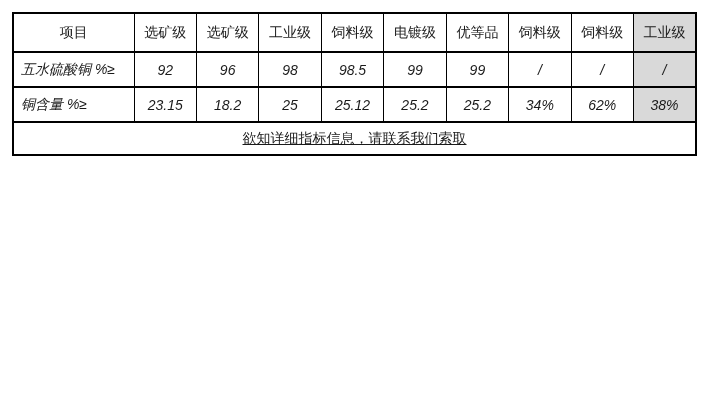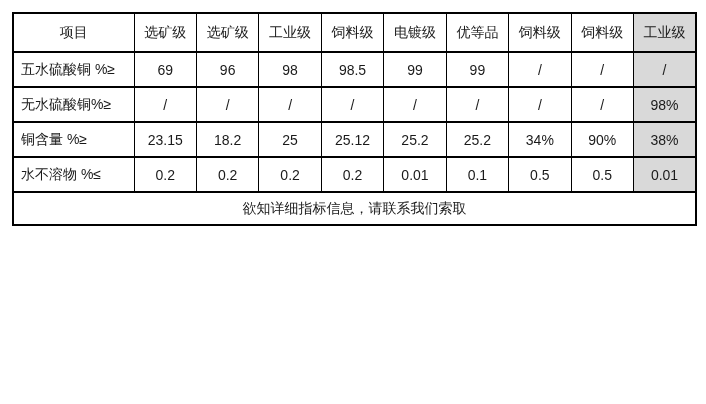--- a/index.html
+++ b/index.html
@@ -31,32 +31,33 @@
     border-top: 2px solid #000;
     border-bottom: 2px solid #000;
     text-align: center;
     vertical-align: middle;
     padding: 0 2px;
     overflow: hidden;
     white-space: nowrap;
     font-weight: normal;
   }
   .spec-table thead tr { height: 39px; }
-  .spec-table tbody tr { height: 35px; }
+  .spec-table tbody tr { height: 35px; font-style: italic; }
   .spec-table tfoot tr { height: 33px; }
   .spec-table tbody td.row-label {
     text-align: left;
     padding-left: 7px;
   }
   .spec-table thead th.hl,
   .spec-table tbody td.hl {
     background: #d9d9d9;
   }
   .spec-table tfoot td {
     text-align: center;
+    text-decoration: underline;
   }
 </style>
 </head>
 <body>
 
 <table class="spec-table">
   <colgroup>
     <col style="width:121px">
     <col>
       <col>
@@ -78,65 +79,41 @@
         <th>电镀级</th>
         <th>优等品</th>
         <th>饲料级</th>
         <th>饲料级</th>
         <th class="hl">工业级</th>
       </tr>
   </thead>
   <tbody>
       <tr>
         <td class="row-label">五水硫酸铜 %≥</td>
-        <td>69</td>
+        <td>92</td>
         <td>96</td>
         <td>98</td>
         <td>98.5</td>
         <td>99</td>
         <td>99</td>
         <td>/</td>
         <td>/</td>
         <td class="hl">/</td>
       </tr>
       <tr>
-        <td class="row-label">无水硫酸铜%≥</td>
-        <td>/</td>
-        <td>/</td>
-        <td>/</td>
-        <td>/</td>
-        <td>/</td>
-        <td>/</td>
-        <td>/</td>
-        <td>/</td>
-        <td class="hl">98%</td>
-      </tr>
-      <tr>
         <td class="row-label">铜含量 %≥</td>
         <td>23.15</td>
         <td>18.2</td>
         <td>25</td>
         <td>25.12</td>
         <td>25.2</td>
         <td>25.2</td>
         <td>34%</td>
-        <td>90%</td>
+        <td>62%</td>
         <td class="hl">38%</td>
-      </tr>
-      <tr>
-        <td class="row-label">水不溶物 %≤</td>
-        <td>0.2</td>
-        <td>0.2</td>
-        <td>0.2</td>
-        <td>0.2</td>
-        <td>0.01</td>
-        <td>0.1</td>
-        <td>0.5</td>
-        <td>0.5</td>
-        <td class="hl">0.01</td>
       </tr>
     </tbody>
   <tfoot>
     <tr>
       <td colspan="10">欲知详细指标信息，请联系我们索取</td>
     </tr>
   </tfoot>
 </table>
 
 </body></html>

